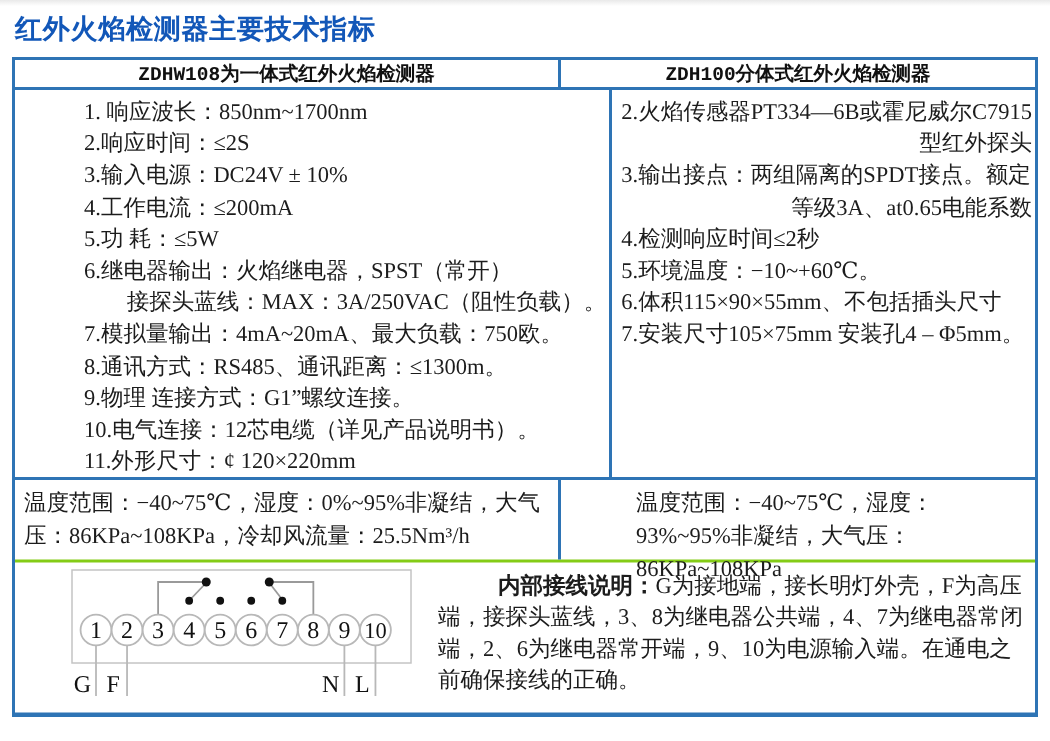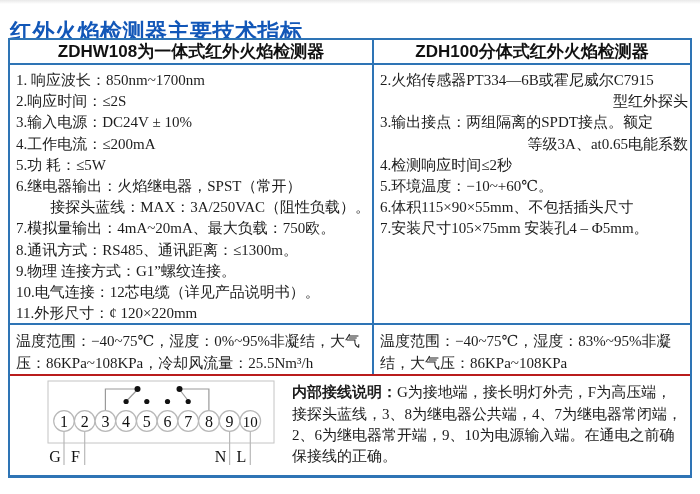--- a/index.html
+++ b/index.html
@@ -4,54 +4,55 @@
 <style>
   html,body{margin:0;padding:0;}
   body{
     width:700px;height:494px;position:relative;background:#ffffff;
     font-family:"Liberation Serif","DejaVu Serif",serif;
     color:#1c1c1c;overflow:hidden;
   }
   .top-band{position:absolute;left:0;top:0;width:700px;height:4px;
     background:linear-gradient(#e9e9e9,#ffffff);}
   .page-title{
-    position:absolute;left:10px;top:17px;
+    position:absolute;left:10px;top:7px;
     font-family:"Liberation Sans","DejaVu Sans",sans-serif;
-    font-weight:bold;font-size:22px;letter-spacing:0.5px;color:#1257b8;
+    font-weight:bold;font-size:18px;letter-spacing:0.5px;color:#1257b8;
   }
   .spec-table{
     position:absolute;left:8px;top:38px;width:684px;height:440px;
     border:2px solid #2e74b5;border-bottom-width:3px;
     box-sizing:border-box;display:flex;flex-direction:column;background:#fff;
   }
   .row{display:flex;box-sizing:border-box;}
   .row-header{height:27px;border-bottom:2px solid #2e74b5;}
-  .row-specs{height:260px;border-bottom:2px solid #2e74b5;}
-  .row-env{height:55px;border-bottom:2px solid #b91c1c;}
+  .row-specs{height:260px;border-bottom:2px solid #2e74b5;padding-left:40px;}
+  .row-env{height:55px;border-bottom:2px solid #84cc16;gap:44px;}
   .row-bottom{flex:1;}
   .cell{box-sizing:border-box;}
   .cell-left{width:364px;border-right:2px solid #2e74b5;}
   .cell-right{flex:1;}
   .header-cell{
     display:flex;align-items:center;justify-content:center;
-    font-family:Liberation Sans, sans-serif;
-    font-weight:bold;font-size:17px;color:#111;
+    font-family:Liberation Mono, monospace;
+    font-weight:bold;font-size:13px;color:#111;
   }
   .specs-cell{padding:5px 2px 0 6px;font-size:15px;line-height:21.2px;}
   .spec-line{white-space:nowrap;}
   .spec-line.cont{padding-left:10px;text-align:right;}
   .env-cell{padding:5px 6px 0 6px;font-size:15px;line-height:22px;}
   .bottom-cell{display:flex;width:100%;}
   .diagram-wrap{width:280px;height:100px;flex:0 0 280px;}
   .note-text{
     flex:1;padding:6px 8px 0 2px;font-size:15px;line-height:21px;
   }
   .note-lead{
     font-family:Liberation Mono, monospace;
     font-weight:bold;
+    margin-left:40px;
   }
   svg text{font-family:"Liberation Serif","DejaVu Serif",serif;fill:#111;}
 </style>
 </head>
 <body>
 
 <div class="top-band"></div>
 
 <div class="page-title">红外火焰检测器主要技术指标</div>
 
@@ -84,21 +85,21 @@
       <div class="spec-line cont">等级3A、at0.65电能系数</div>
       <div class="spec-line">4.检测响应时间≤2秒</div>
       <div class="spec-line">5.环境温度：−10~+60℃。</div>
       <div class="spec-line">6.体积115×90×55mm、不包括插头尺寸</div>
       <div class="spec-line">7.安装尺寸105×75mm 安装孔4 – Φ5mm。</div>
     </div>
   </div>
 
   <div class="row row-env">
     <div class="cell cell-left env-cell">温度范围：−40~75℃，湿度：0%~95%非凝结，大气压：86KPa~108KPa，冷却风流量：25.5Nm³/h</div>
-    <div class="cell cell-right env-cell">温度范围：−40~75℃，湿度：83%~95%非凝结，大气压：86KPa~108KPa</div>
+    <div class="cell cell-right env-cell">温度范围：−40~75℃，湿度：93%~95%非凝结，大气压：86KPa~108KPa</div>
   </div>
 
   <div class="row row-bottom">
     <div class="bottom-cell">
       <div class="diagram-wrap">
         <svg width="280" height="100" viewBox="0 0 280 100">
 
           <rect x="38" y="5" width="226" height="62" fill="none" stroke="#c4c4c4" stroke-width="1"></rect>
 
           <polyline points="95.4,34.9 95.4,13 126,13" fill="none" stroke="#9a9a9a" stroke-width="1.2"></polyline>

